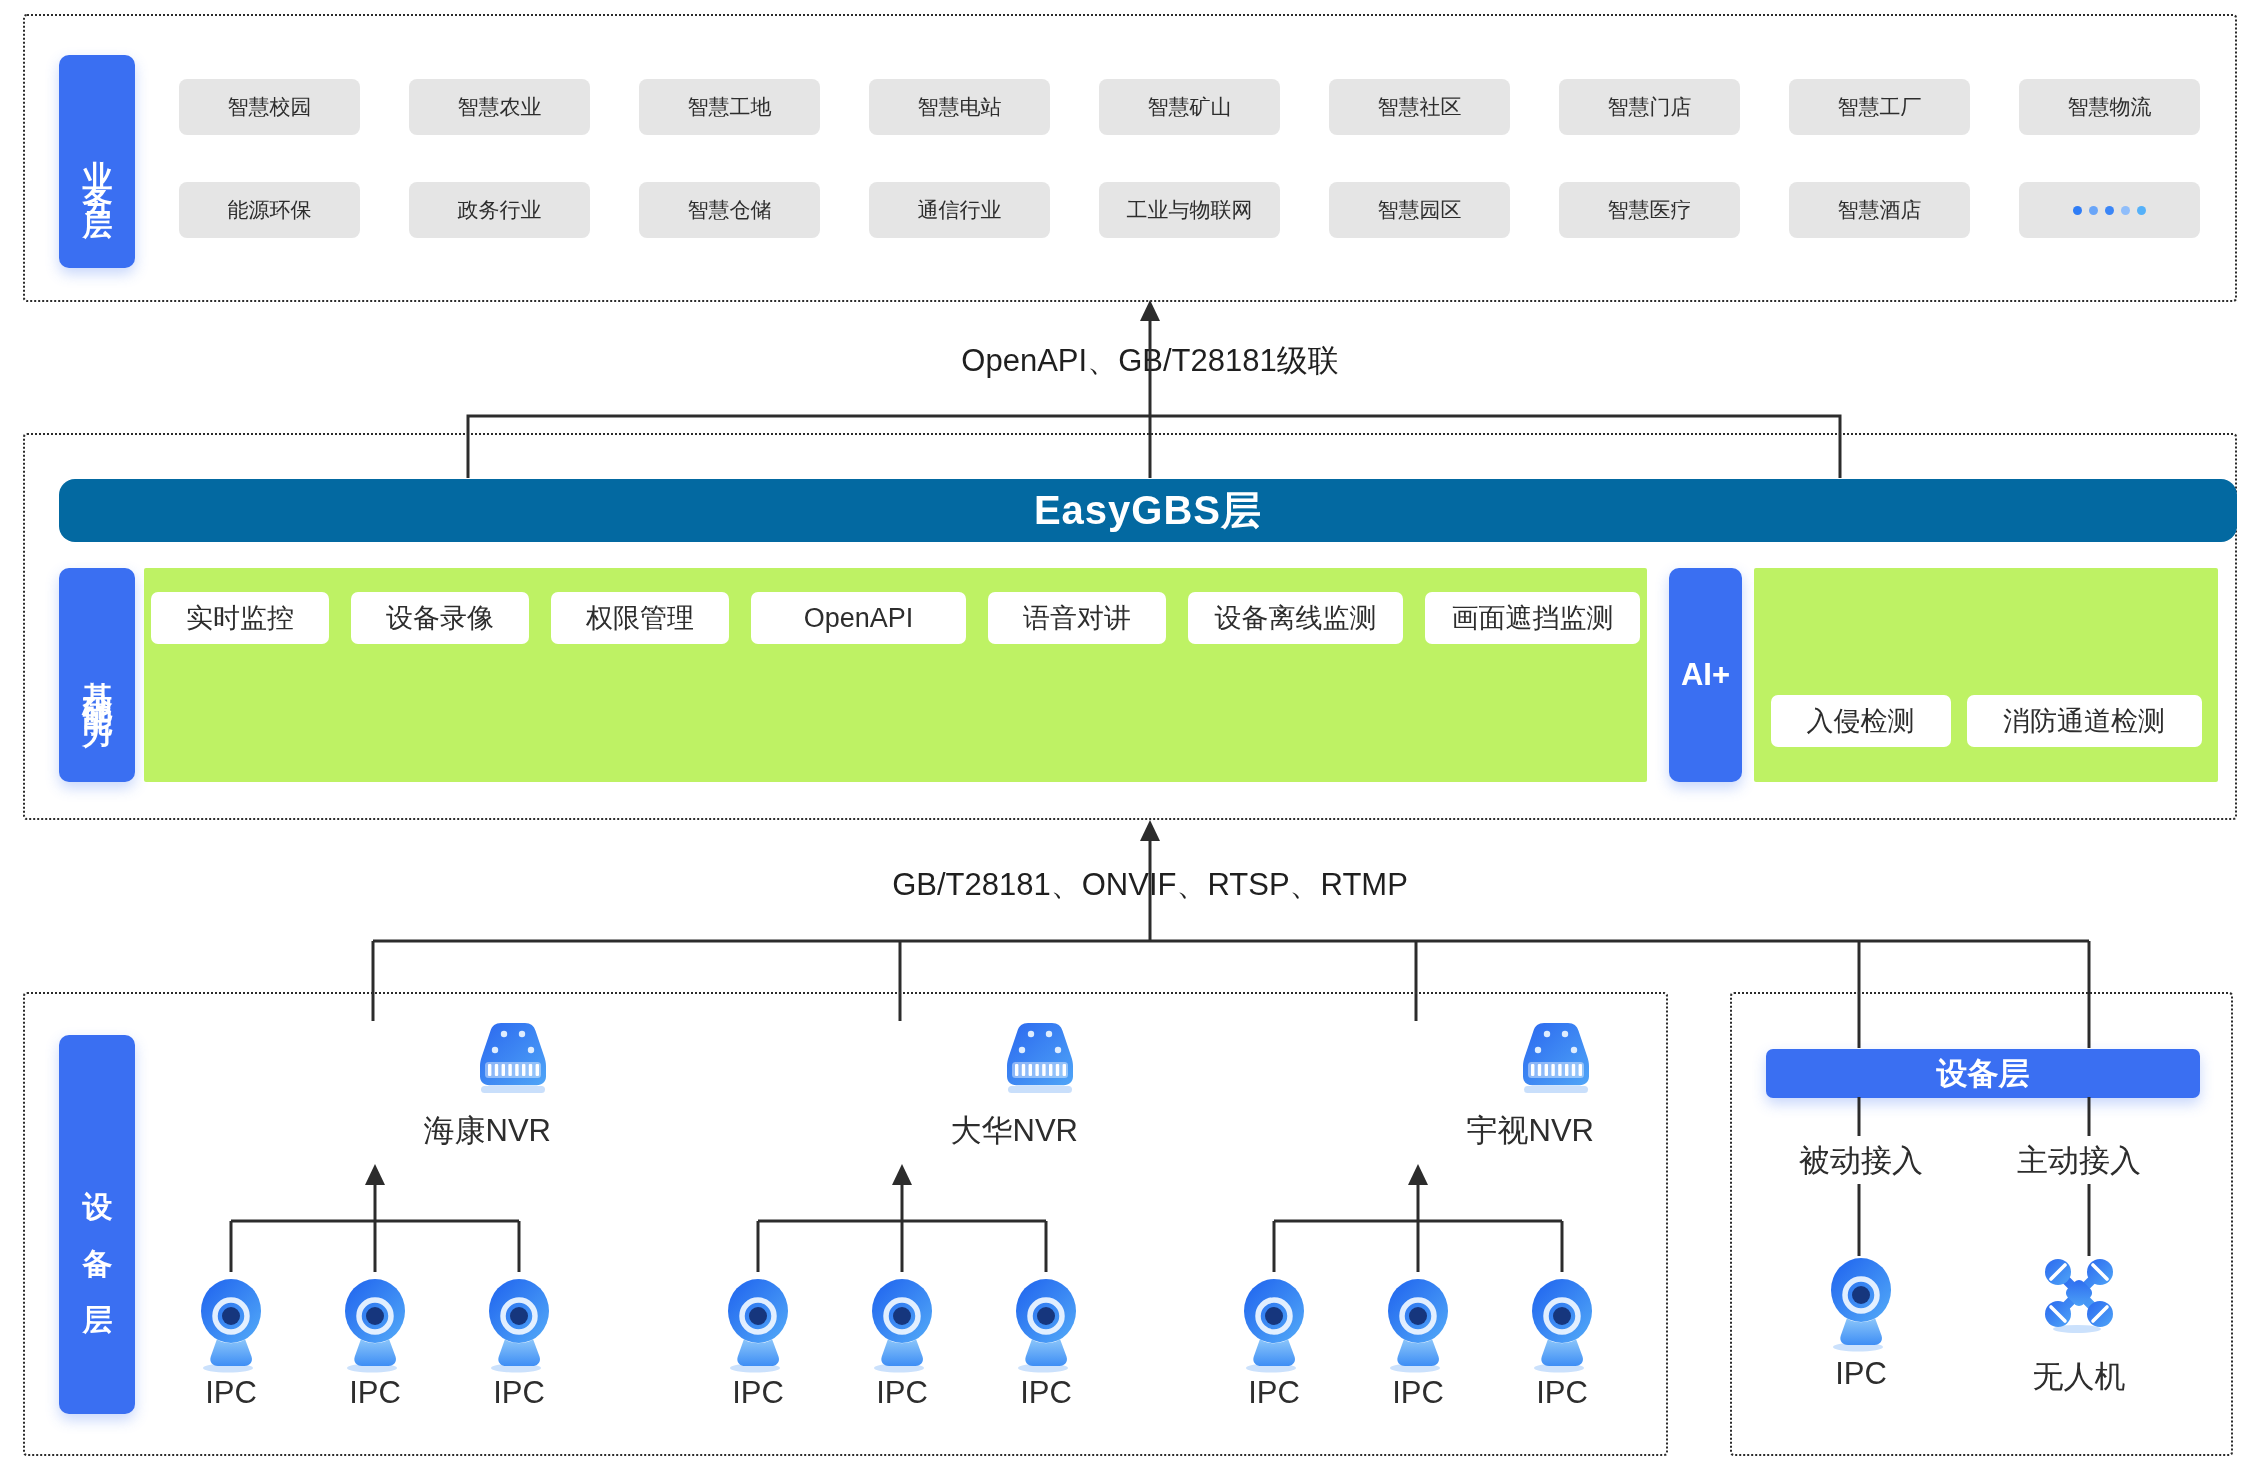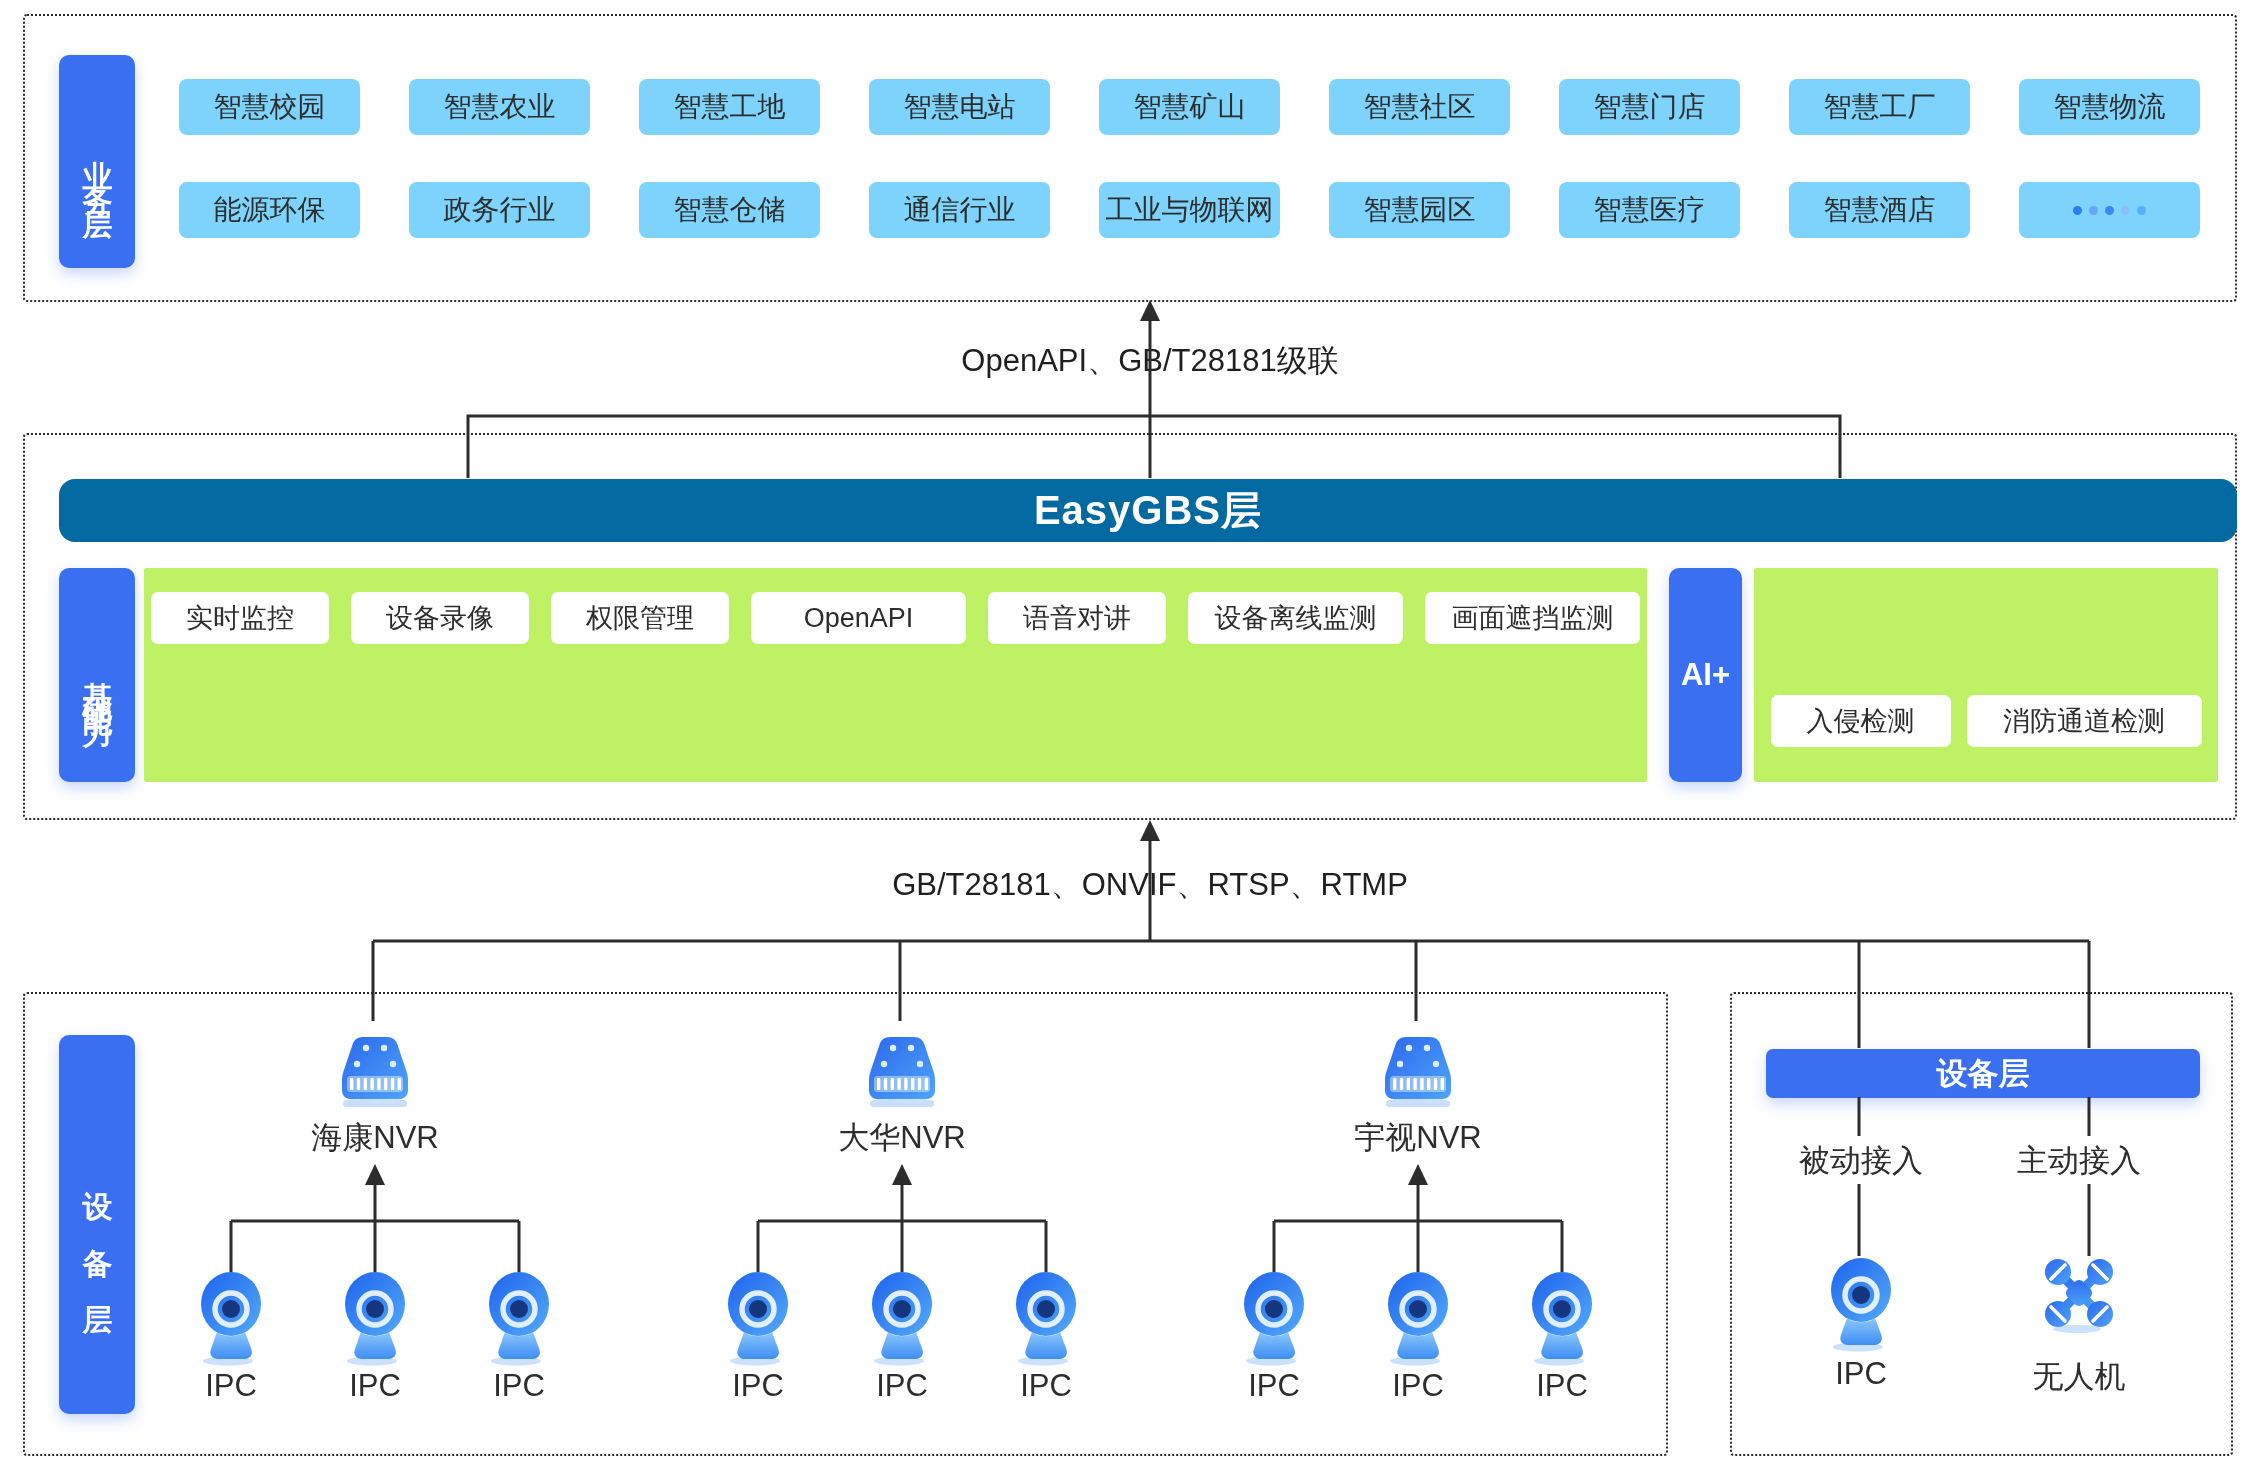--- a/index.html
+++ b/index.html
@@ -28,22 +28,22 @@
     background:#3A6FF2;color:#fff;border-radius:10px;display:flex;align-items:center;justify-content:center;
     font-size:31px;font-weight:700;box-shadow:0 6px 14px rgba(58,111,242,.28);
   }
 
   #business-chip-grid{
     position:absolute;left:138px;top:63px;
     display:grid;grid-template-columns:repeat(9,197px);grid-auto-rows:56px;
     column-gap:33px;row-gap:47px;
   }
   .chip{
-    background:#7dd3fc;border-radius:8px;display:flex;align-items:center;justify-content:center;
-    font-size:28px;color:#2d2d2d;white-space:nowrap;margin-left:16px;
+    background:#e5e5e5;border-radius:8px;display:flex;align-items:center;justify-content:center;
+    font-size:21px;color:#2d2d2d;white-space:nowrap;margin-left:16px;
   }
   .chip.dots{gap:7px;}
   .dot{width:9px;height:9px;border-radius:50%;display:inline-block;}
 
   .easygbs-bar{
     position:absolute;left:34px;top:44px;width:2178px;height:63px;background:#0369a1;border-radius:16px;
     display:flex;align-items:center;justify-content:center;color:#fff;font-size:40px;font-weight:700;letter-spacing:1px;
   }
   .subpanel{position:absolute;top:133px;height:214px;background:#bef264;border-radius:2px;box-sizing:border-box;}
   #capabilities-subpanel{left:119px;width:1503px;}
@@ -61,21 +61,21 @@
 
   .conn-label{
     position:absolute;left:750px;width:800px;text-align:center;
     font-size:31px;font-weight:500;color:#1f1f1f;z-index:3;white-space:nowrap;
   }
   #conn-top-label{top:340px;}
   #conn-bottom-label{top:864px;}
 
   #line-overlay{position:absolute;left:0;top:0;width:2260px;height:1460px;z-index:5;pointer-events:none;}
 
-  .nvr-group{position:absolute;top:40px;width:352px;display:flex;flex-direction:column;align-items:center;}
+  .nvr-group{position:absolute;top:26px;width:352px;display:flex;flex-direction:column;align-items:flex-end;gap:7px;}
   .nvr-name{margin-top:10px;height:40px;line-height:40px;font-size:31px;color:#2d2d2d;}
   .group-conn{margin-top:4px;display:block;}
   .ipc-row{display:flex;gap:80px;}
   .ipc-item{width:64px;display:flex;flex-direction:column;align-items:center;}
   .dev-label{margin-top:2px;font-size:31px;color:#2d2d2d;white-space:nowrap;}
 
   .devbar{
     position:absolute;left:34px;top:55px;width:434px;height:49px;background:#3A6FF2;border-radius:7px;
     display:flex;align-items:center;justify-content:center;color:#fff;font-size:31px;font-weight:600;
     box-shadow:0 6px 14px rgba(58,111,242,.28);

